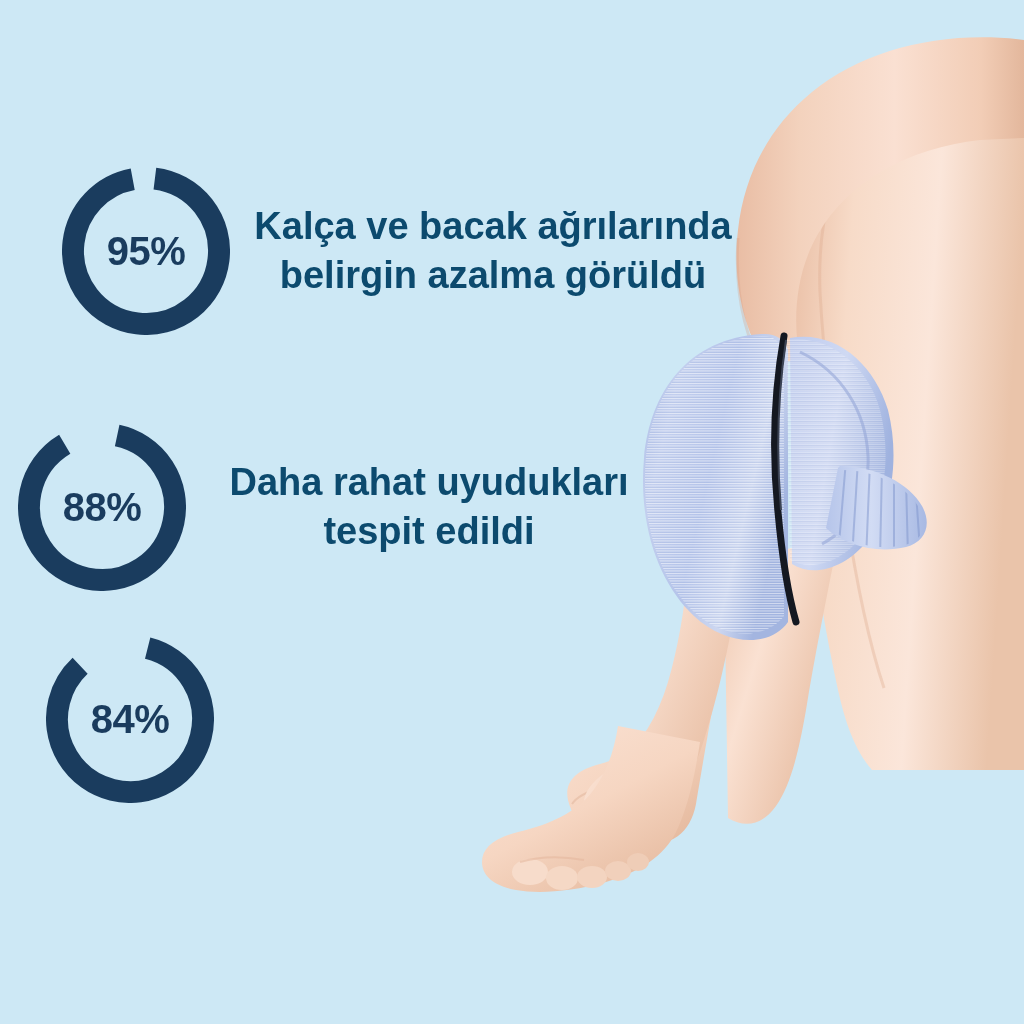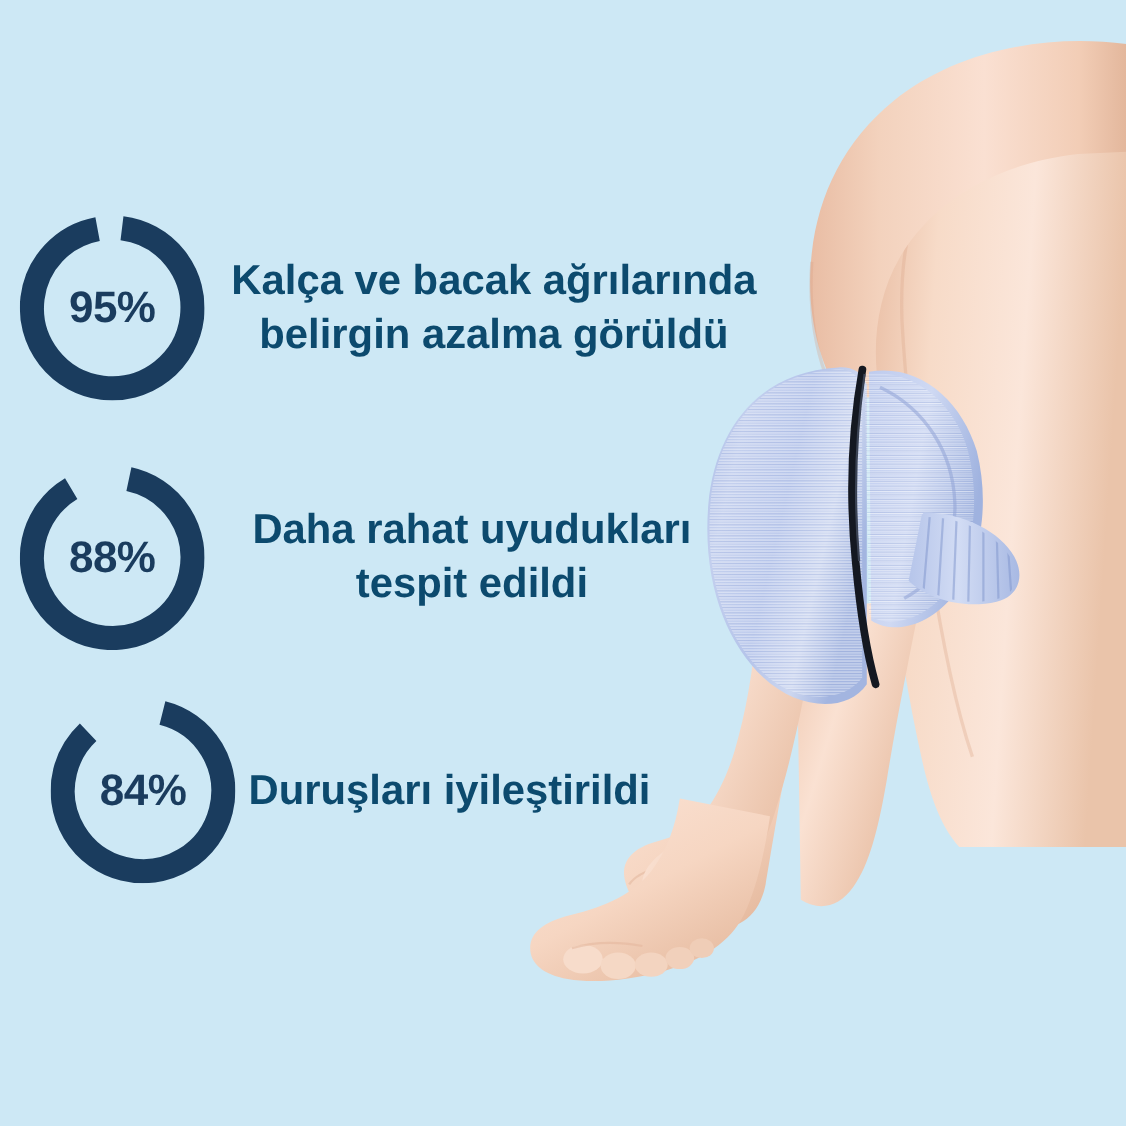--- a/index.html
+++ b/index.html
@@ -41,21 +41,21 @@
   }
 
   .stat-row {
     position: absolute;
     left: 0;
     display: flex;
     align-items: center;
     width: 700px;
   }
 
-  .stat-row.row-0 { top: 196px; }
+  .stat-row.row-0 { top: 167px; padding-left: 44px; }
   .stat-row.row-1 { top: 423px; }
   .stat-row.row-2 { top: 635px; margin-left: 28px; }
 
   .donut {
     position: relative;
     width: 168px;
     height: 168px;
     flex: 0 0 168px;
     margin-left: 18px;
   }
@@ -277,17 +277,16 @@
 tespit edildi</div>
     </div>
 
     <div class="stat-row row-2">
       <div class="donut">
         <svg viewBox="0 0 168 168" xmlns="http://www.w3.org/2000/svg">
           <circle cx="84" cy="84" r="73" fill="none" stroke="#1a3c5e" stroke-width="22" stroke-dasharray="385.3 458.7" stroke-dashoffset="0" transform="rotate(-76 84 84)"></circle>
         </svg>
         <div class="donut-value">84%</div>
       </div>
-      <div class="stat-text">Duruşları iyileştirildi</div>
     </div>
 
   </div>
 </div>
 
 </body></html>

